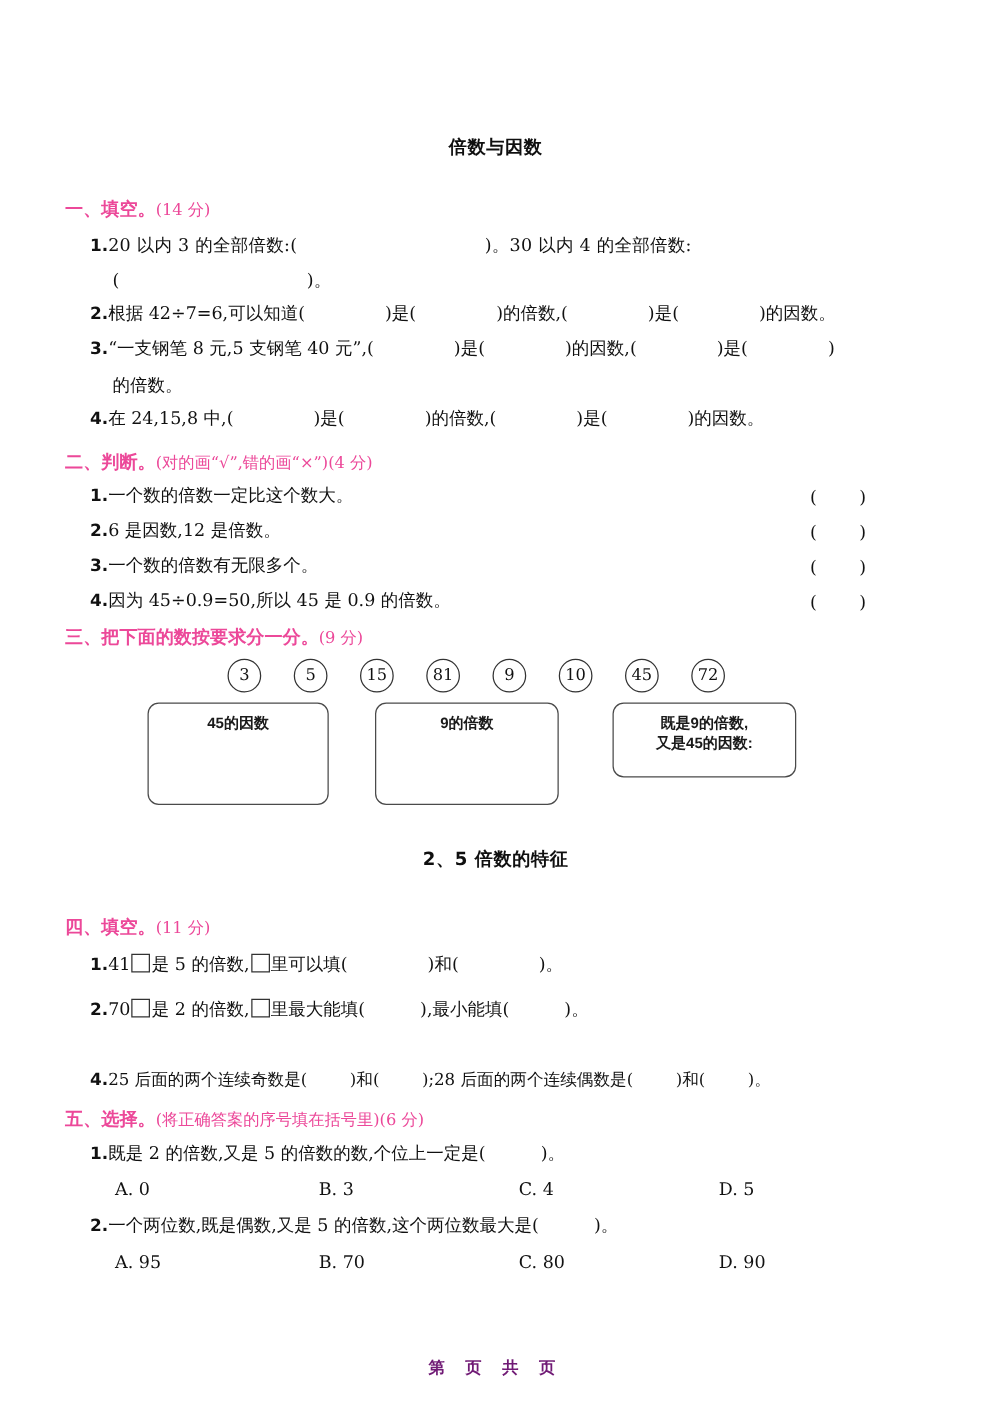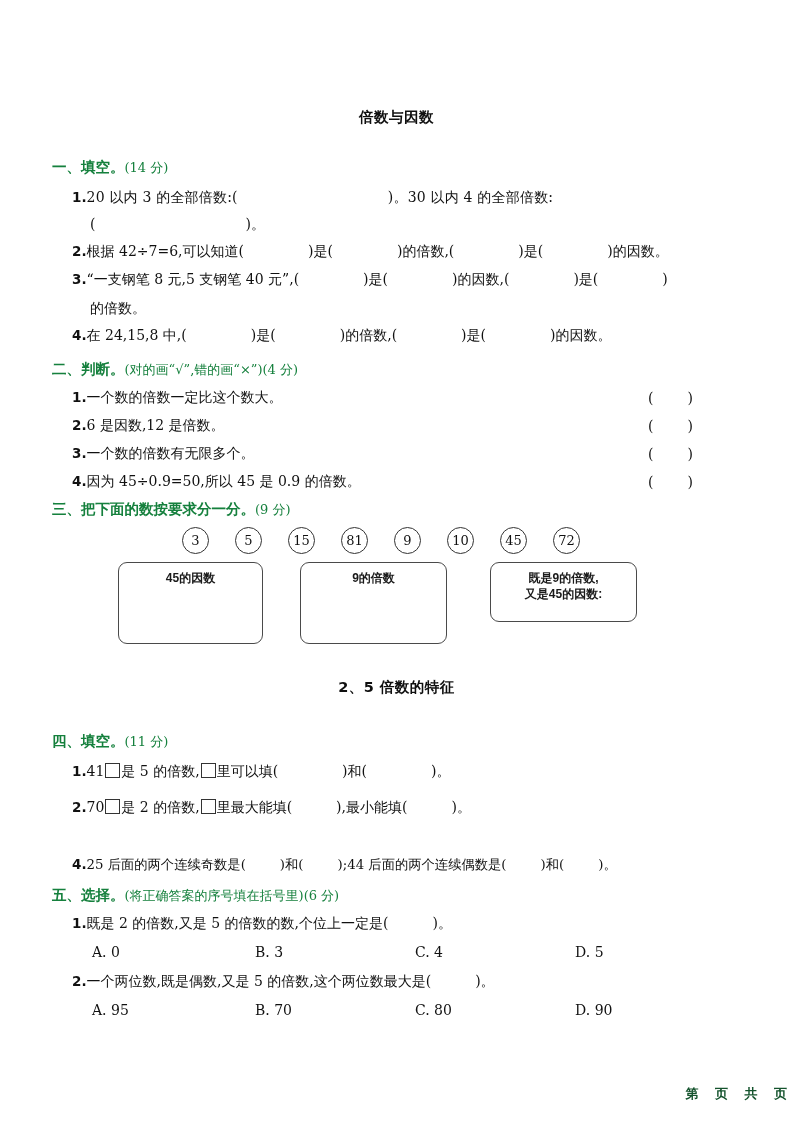--- a/index.html
+++ b/index.html
@@ -33,21 +33,21 @@
     color: #0f0f0f;
   }
   #title-1 { top: 108px; }
   #title-2 { top: 678px; }
 
   .section-head {
     position: absolute;
     left: 52px;
     font-size: 14.5px;
     white-space: nowrap;
-    color: #15803d;
+    color: #ec4899;
   }
   .section-head .sec-label {
     font-family: "DejaVu Sans", "Liberation Sans", sans-serif;
     font-weight: bold;
     font-size: 14.5px;
   }
   .section-head .sec-note {
     font-family: "DejaVu Serif", "Liberation Serif", serif;
     font-weight: normal;
     font-size: 13px;
@@ -144,26 +144,26 @@
     white-space: nowrap;
     color: #111;
   }
 
   
   .footer {
     position: absolute;
     left: 0;
     top: 1085px;
     width: 793px;
-    text-align: right;
+    text-align: center;
     font-family: "DejaVu Sans", "Liberation Sans", sans-serif;
     font-weight: bold;
     font-size: 13px;
     letter-spacing: 6px;
-    color: #14532d;
+    color: #701a75;
   }
 </style>
 </head>
 <body>
 
 <div class="page">
 
   <div class="doc-title" id="title-1">倍数与因数</div>
 
   <div class="section-head" style="top:158px;">
@@ -255,21 +255,21 @@
   <div class="q" style="top:763px;">
     <span class="num">1.</span><span>41</span><span class="sq"></span><span>是 5 的倍数,</span><span class="sq"></span><span>里可以填(</span><span class="blank-med"></span><span>)和(</span><span class="blank-med"></span><span>)。</span>
   </div>
 
   <div class="q" style="top:799px;">
     <span class="num">2.</span><span>70</span><span class="sq"></span><span>是 2 的倍数,</span><span class="sq"></span><span>里最大能填(</span><span class="blank-sm"></span><span>),最小能填(</span><span class="blank-sm"></span><span>)。</span>
   </div>
 
 
   <div class="q" style="top:857px; font-size:13.3px;">
-    <span class="num">4.</span><span>25 后面的两个连续奇数是(</span><span class="blank-xs"></span><span>)和(</span><span class="blank-xs"></span><span>);44 后面的两个连续偶数是(</span><span class="blank-xs"></span><span>)和(</span><span class="blank-xs"></span><span>)。</span>
+    <span class="num">4.</span><span>25 后面的两个连续奇数是(</span><span class="blank-xs"></span><span>)和(</span><span class="blank-xs"></span><span>);28 后面的两个连续偶数是(</span><span class="blank-xs"></span><span>)和(</span><span class="blank-xs"></span><span>)。</span>
   </div>
 
   <div class="section-head" style="top:886px;">
     <span class="sec-label">五、选择。</span><span class="sec-note">(将正确答案的序号填在括号里)(6 分)</span>
   </div>
 
   <div class="q" style="top:916px;">
     <span class="num">1.</span><span>既是 2 的倍数,又是 5 的倍数的数,个位上一定是(</span><span class="blank-sm"></span><span>)。</span>
   </div>
   <div class="opt" style="left:92px;  top:944px;">A. 0</div>

